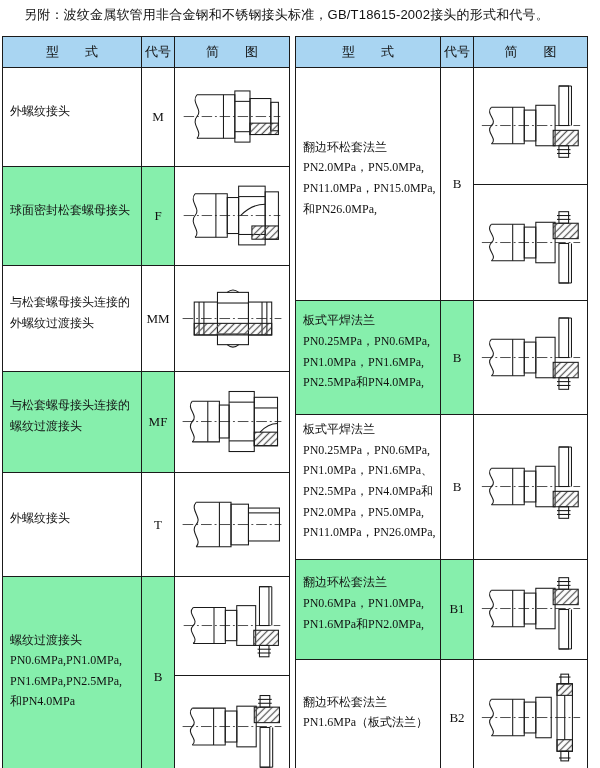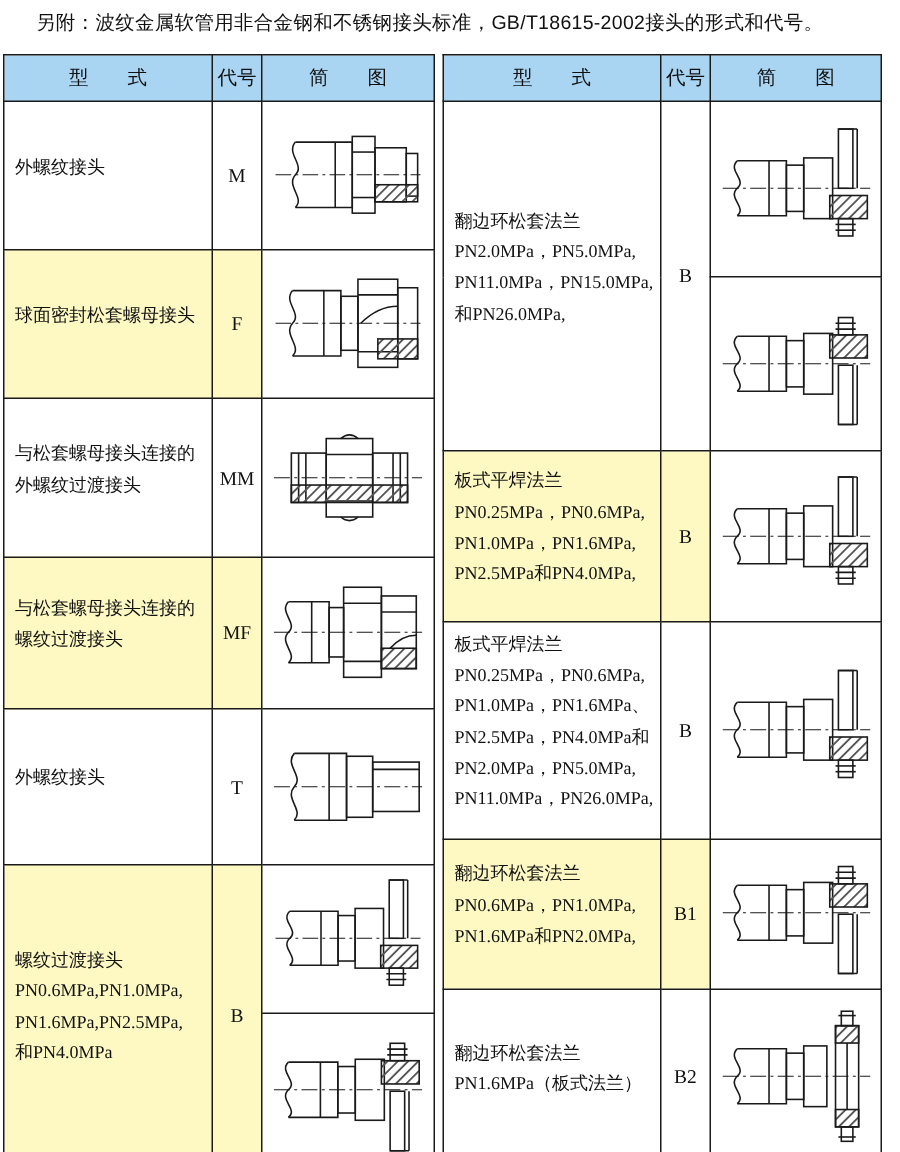--- a/index.html
+++ b/index.html
@@ -10,21 +10,21 @@
     font-weight:normal;font-size:13px;letter-spacing:0.2px;white-space:nowrap;}
   .tables{position:absolute;top:36px;left:2px;display:flex;gap:5px;}
   table{border-collapse:collapse;table-layout:fixed;}
   table, td, th{border:1.6px solid #1a1a1a;}
   th{background:#a9d5f2;font-weight:normal;font-size:13px;height:28px;
      font-family:"Liberation Serif",serif;}
   td{font-size:12px;vertical-align:middle;padding:0;}
   .type-cell{padding:4px 4px 16px 7px;white-space:pre-line;line-height:1.72;text-align:left;}
   .code-cell{text-align:center;font-size:13px;}
   .diag-cell{text-align:center;background:#ffffff;}
-  .hl{background:#fef9c3;}
+  .hl{background:#86efac;}
   .t-left{width:287px;}
   .t-right{width:292px;}
   svg.diagram{display:block;margin:2px auto;}
 </style>
 </head>
 <body>
 <div class="page">
 
 <div class="doc-title">另附：波纹金属软管用非合金钢和不锈钢接头标准，GB/T18615-2002接头的形式和代号。</div>
 

